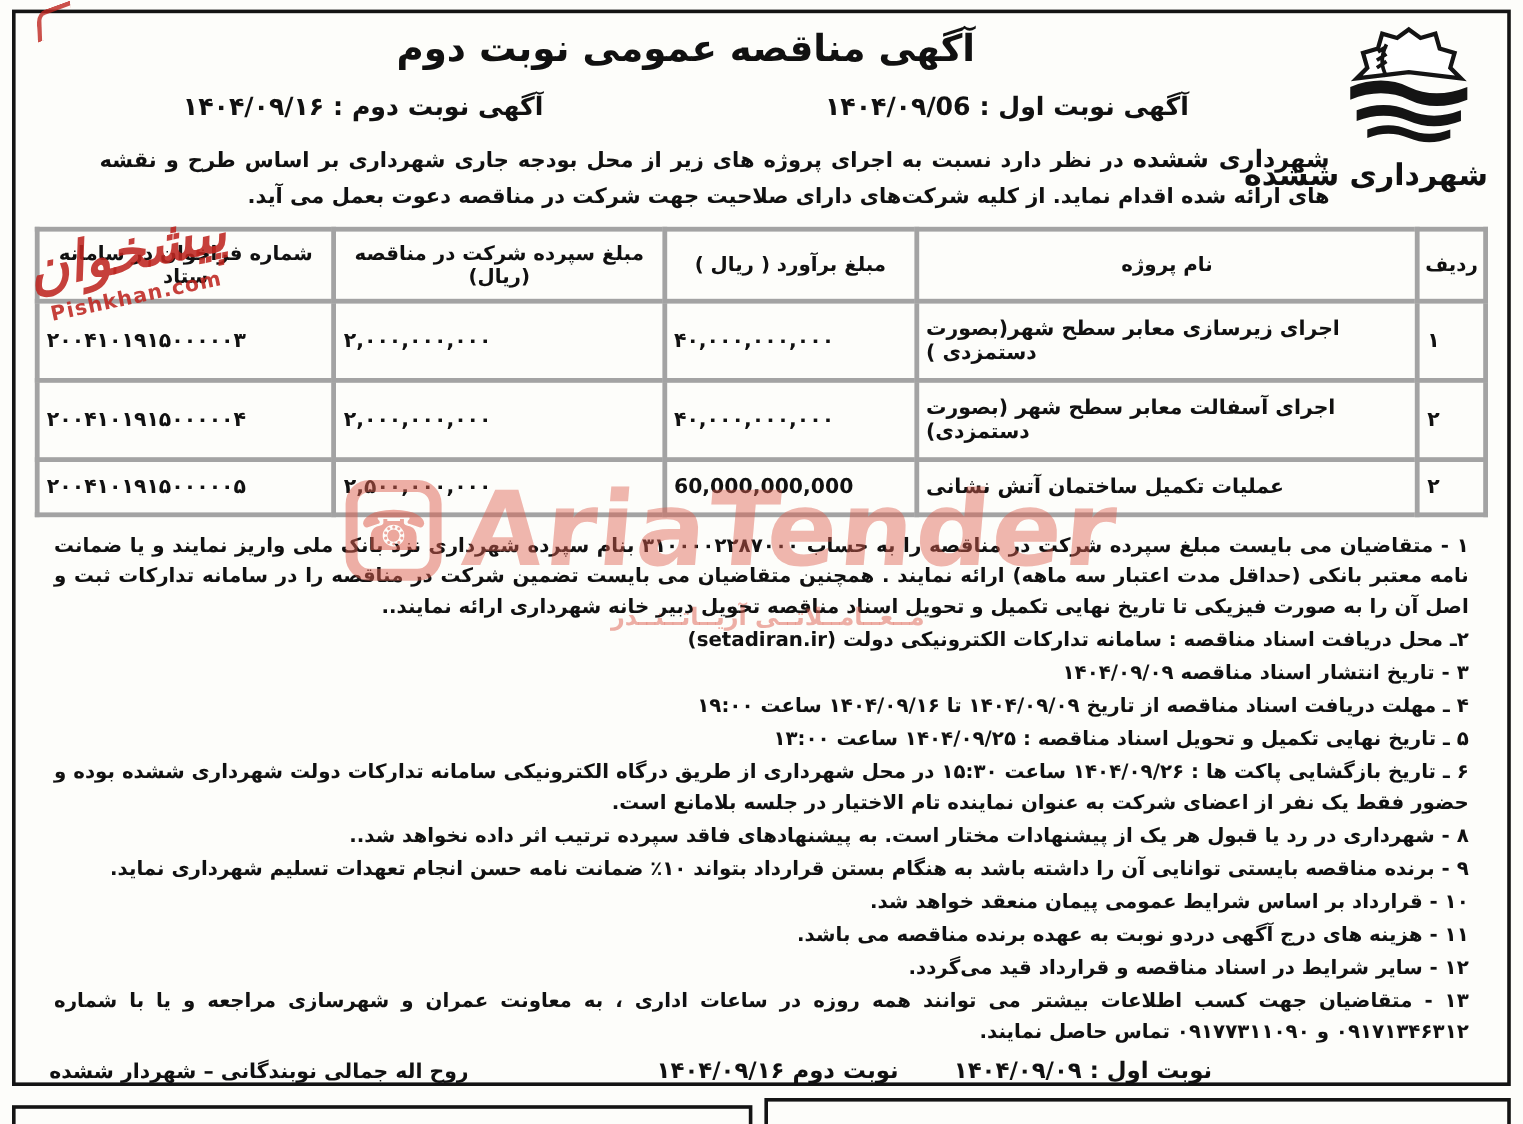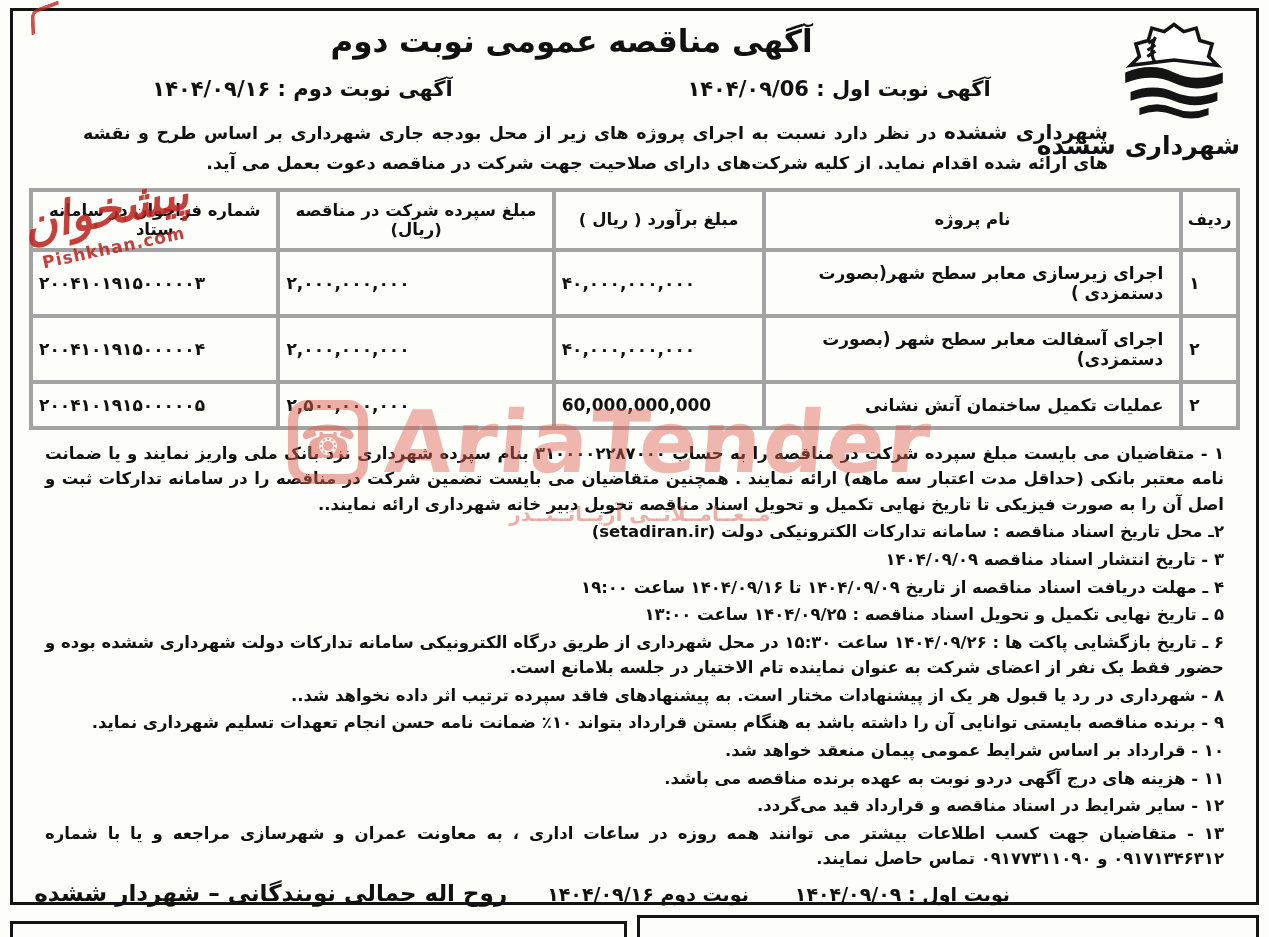--- a/index.html
+++ b/index.html
@@ -26,34 +26,34 @@
   .header-main { flex: 1 1 auto; padding-left: 6px; }
   .title { text-align: center; font-size: 31px; margin-top: 6px; letter-spacing: 0.5px; }
   .notice-row { display: flex; justify-content: space-around; margin-top: 18px; font-size: 21px; }
   .intro { margin-top: 14px; font-size: 17.5px; line-height: 1.7; text-align: justify; text-align-last: right; margin-left: 48px; }
   .intro .lead { font-size: 20px; }
   
   table { width: 100%; border-collapse: collapse; margin-top: 9px; }
   th, td { border: 4px solid #a3a3a3; }
   th { font-size: 16.5px; padding: 9px 4px; text-align: center; }
   td { font-size: 17px; padding: 11px 6px; text-align: left; }
-  td.project { text-align: right; padding-right: 16px; }
+  td.project { text-align: left; padding-right: 16px; }
   
   .conditions { margin-top: 9px; }
   .conditions p {
     font-size: 16.5px; line-height: 1.55; margin: 2px 16px;
     text-align: justify; text-align-last: right;
   }
   
   .doc-footer {
     margin-top: auto; display: flex; align-items: baseline;
     justify-content: space-between; padding: 6px 230px 2px 12px;
   }
   .footer-dates { display: flex; gap: 46px; font-size: 19px; white-space: nowrap; }
-  .signature { font-size: 23px; white-space: nowrap; margin-right: 40px; }
+  .signature { font-size: 17px; white-space: nowrap; margin-right: 40px; }
   
   .partial-box { position: absolute; border: 3px solid #141414; background: #fdfdfa; }
   .pb-right { left: 637px; top: 915px; width: 622px; height: 40px; }
   .pb-left  { left: 10px;  top: 921px; width: 617px; height: 34px; }
   
   .wm { position: absolute; pointer-events: none; z-index: 6; }
   .wm-stamp { top: 182px; left: 24px; transform: rotate(-12deg); color: rgba(190,38,32,.88); text-align: center; }
   .wm-stamp .script { font-size: 46px; font-style: italic; letter-spacing: 1px; }
   .wm-stamp .url { font-size: 17px; letter-spacing: 1px; margin-top: 2px; }
   .wm-brand { top: 392px; left: 288px; color: rgba(222,96,80,.45); }
@@ -136,21 +136,21 @@
         <td class="project">عملیات تکمیل ساختمان آتش نشانی</td>
         <td>60,000,000,000</td>
         <td>۲,۵۰۰,۰۰۰,۰۰۰</td>
         <td>۲۰۰۴۱۰۱۹۱۵۰۰۰۰۰۵</td>
       </tr>
     </tbody>
   </table>
 
   <div class="conditions">
     <p>۱ -  متقاضیان می بایست مبلغ سپرده شرکت در مناقصه را به حساب  ۳۱۰۰۰۰۲۲۸۷۰۰۰ بنام سپرده شهرداری نزد بانک ملی واریز نمایند و یا ضمانت نامه معتبر بانکی (حداقل مدت اعتبار سه ماهه) ارائه نمایند . همچنین متقاضیان می بایست تضمین شرکت در مناقصه را در سامانه تدارکات ثبت و اصل آن را به صورت فیزیکی تا تاریخ نهایی تکمیل و تحویل اسناد مناقصه تحویل دبیر خانه شهرداری ارائه نمایند..</p>
-    <p>۲ـ محل تاریخ اسناد مناقصه : سامانه تدارکات الکترونیکی دولت  (setadiran.ir)</p>
+    <p>۲ـ محل دریافت اسناد مناقصه : سامانه تدارکات الکترونیکی دولت  (setadiran.ir)</p>
     <p>۳ -  تاریخ انتشار اسناد مناقصه ۱۴۰۴/۰۹/۰۹</p>
     <p>۴ ـ مهلت دریافت اسناد مناقصه از تاریخ  ۱۴۰۴/۰۹/۰۹ تا ۱۴۰۴/۰۹/۱۶ ساعت ۱۹:۰۰</p>
     <p>۵ ـ تاریخ نهایی تکمیل و تحویل اسناد مناقصه : ۱۴۰۴/۰۹/۲۵ ساعت  ۱۳:۰۰</p>
     <p>۶ ـ تاریخ بازگشایی پاکت ها : ۱۴۰۴/۰۹/۲۶ ساعت ۱۵:۳۰ در محل شهرداری از طریق درگاه الکترونیکی سامانه تدارکات دولت شهرداری ششده بوده و حضور فقط یک نفر از اعضای شرکت به عنوان نماینده تام الاختیار در جلسه بلامانع است.</p>
     <p>۸ -  شهرداری در رد یا قبول هر یک از پیشنهادات مختار است. به پیشنهادهای فاقد سپرده ترتیب اثر داده نخواهد شد..</p>
     <p>۹ -  برنده مناقصه بایستی توانایی آن را داشته باشد به هنگام بستن قرارداد بتواند ۱۰٪ ضمانت نامه حسن انجام تعهدات تسلیم شهرداری نماید.</p>
     <p>۱۰ - قرارداد بر اساس شرایط عمومی پیمان منعقد خواهد شد.</p>
     <p>۱۱ - هزینه های درج آگهی دردو نوبت به عهده برنده مناقصه می باشد.</p>
     <p>۱۲ - سایر شرایط در اسناد مناقصه و قرارداد قید می‌گردد.</p>
     <p>۱۳ - متقاضیان جهت کسب اطلاعات بیشتر می توانند همه روزه در ساعات اداری ، به معاونت عمران و شهرسازی مراجعه و یا با شماره  ۰۹۱۷۱۳۴۶۳۱۲ و ۰۹۱۷۷۳۱۱۰۹۰    تماس حاصل نمایند.</p>

